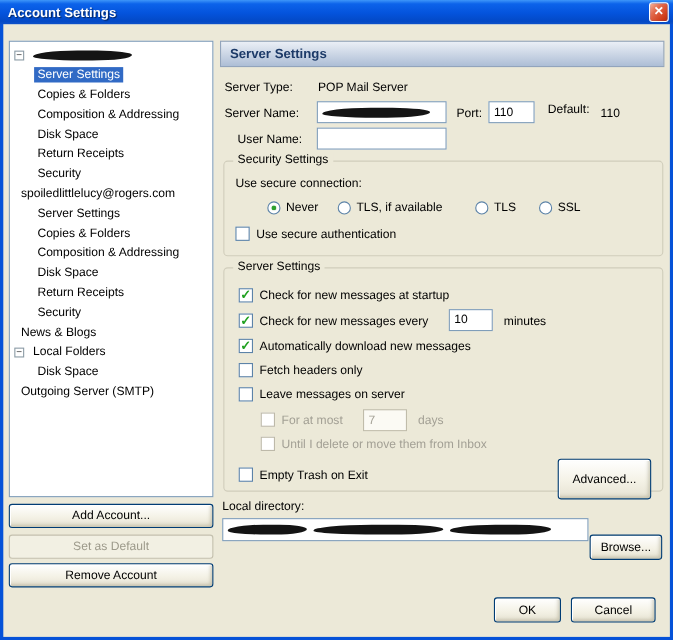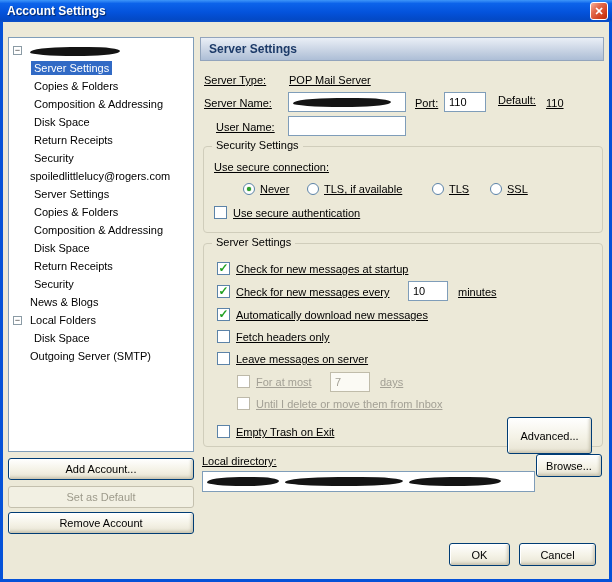--- a/index.html
+++ b/index.html
@@ -11,21 +11,21 @@
   .titlebar { position:absolute; left:0; top:0; right:0; height:22px;
     background:linear-gradient(to bottom,#3E96F9 0%,#0C63EA 16%,#0453DC 55%,#0349C6 88%,#0E51C9 100%);
     display:flex; align-items:center; padding:0 4px 0 7px; }
   .title { flex:1; color:#fff; font-weight:bold; font-size:12px; text-shadow:1px 1px 1px rgba(0,0,0,.55); }
   .closebtn { width:18px; height:18px; border:1px solid #FFFFFF; border-radius:3px; color:#fff;
     background:linear-gradient(135deg,#F7B29A 0%,#E36B4E 35%,#CE3A17 80%,#B22E10 100%);
     font-weight:bold; font-size:11px; line-height:1; display:flex; align-items:center; justify-content:center; }
 
   .dlgbody { position:absolute; left:3px; top:22px; width:606px; height:557px; background:#ECE9D8; }
 
-  .lbl { position:absolute; white-space:nowrap;text-decoration:underline; }
+  .lbl { position:absolute; white-space:nowrap; }
   .dis { color:#A3A095; }
 
   .xpinput { position:absolute; border:1px solid #7F9DB9; background:#fff;
     font:11px "Liberation Sans", sans-serif; padding:2px 4px; }
   .xpinput.disabled { border-color:#C0BCAA; color:#A3A095; background:#FBFAF4; }
   .fakeinput { position:absolute; border:1px solid #7F9DB9; background:#fff; display:flex; align-items:center; padding:0 4px; gap:6px; overflow:hidden; }
 
   .groupbox { position:absolute; border:1px solid #D0CDBB; border-radius:4px;text-decoration:underline; }
   .legend { position:absolute; top:-8px; left:8px; background:#ECE9D8; padding:0 4px; white-space:nowrap; }
 
@@ -49,21 +49,21 @@
   .header { position:absolute; left:200px; top:37px; width:404px; height:24px;
     background:linear-gradient(to bottom,#EAEFF6 0%,#C9D4E4 55%,#ADBED6 100%);
     border:1px solid #92A4BC; display:flex; align-items:center; padding-left:8px;
     font-weight:bold; font-size:12px; color:#1C3A68; }
 
   .treebox { position:absolute; left:8px; top:37px; width:186px; height:415px; background:#fff;
     border:1px solid #7F9DB9; padding-top:3px; overflow:hidden; }
   .tree-row { height:18px; display:flex; align-items:center; padding-left:4px; }
   .expander { flex:none; width:9px; height:9px; border:1px solid #8B9BA5; background:#fff;
     font-size:9px; line-height:7px; text-align:center; margin-right:5px; color:#333; }
-  .tree-row.noexp .lvl0 { margin-left:14px; }
+  .tree-row.noexp .lvl0 { margin-left:3px; }
   .tree-label { white-space:nowrap; padding:1px 3px; }
   .tree-label.lvl1 { margin-left:18px; }
   .tree-label.selected { background:#316AC5; color:#fff; }
 
   .scribble { display:inline-block; height:9px; background:#141414;
     border-radius:45% 35% 40% 50% / 60% 45% 55% 40%; vertical-align:middle; }
 </style>
 </head>
 <body>
 
@@ -214,18 +214,18 @@
   <span class="lbl" style="left:236px; top:426px">Empty Trash on Exit</span>
 
   <button class="xpbtn" style="left:507px; top:417px; width:85px; height:37px">Advanced...</button>
 
   <span class="lbl" style="left:202px; top:455px">Local directory:</span>
   <div class="fakeinput" style="left:202px; top:471px; width:333px; height:21px">
     <span class="scribble" style="width:72px"></span>
     <span class="scribble" style="width:118px"></span>
     <span class="scribble" style="width:92px"></span>
   </div>
-  <button class="xpbtn" style="left:536px; top:454px; width:66px; height:23px">Browse...</button>
+  <button class="xpbtn" style="left:536px; top:486px; width:66px; height:23px">Browse...</button>
 
   <button class="xpbtn" style="left:449px; top:543px; width:61px; height:23px">OK</button>
   <button class="xpbtn" style="left:519px; top:543px; width:77px; height:23px">Cancel</button>
 
 </div>
 
 </body></html>

